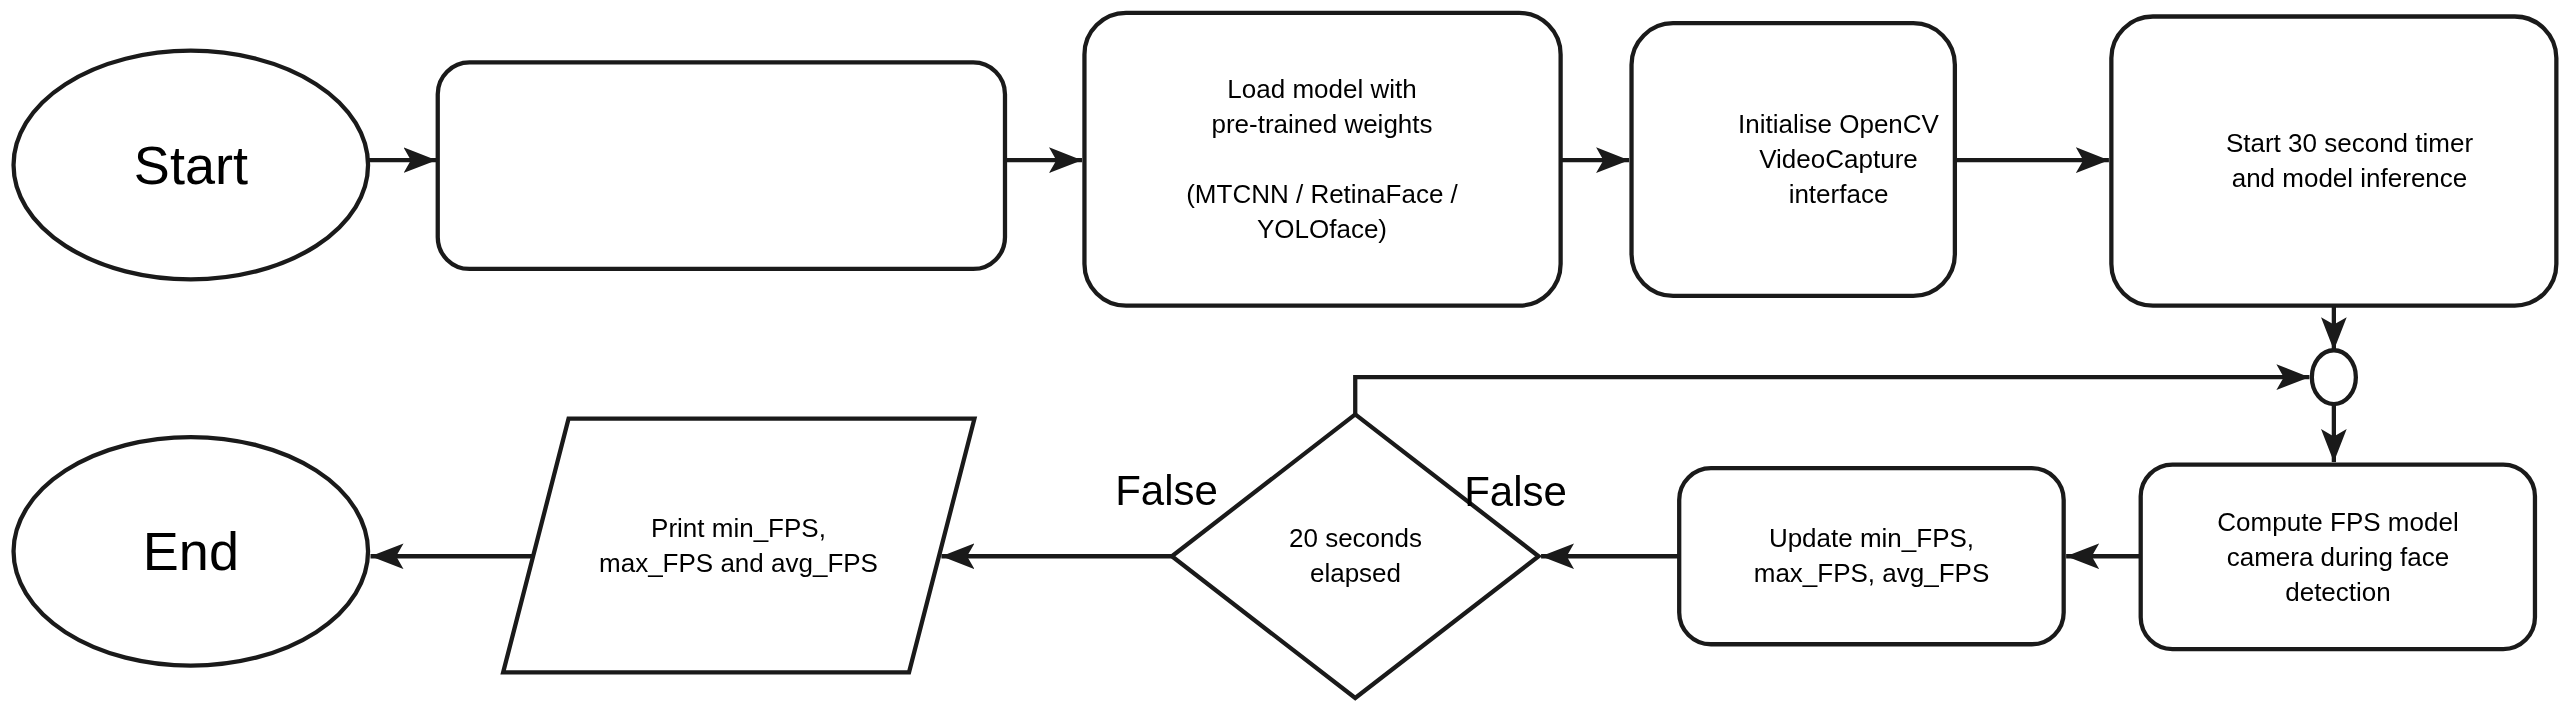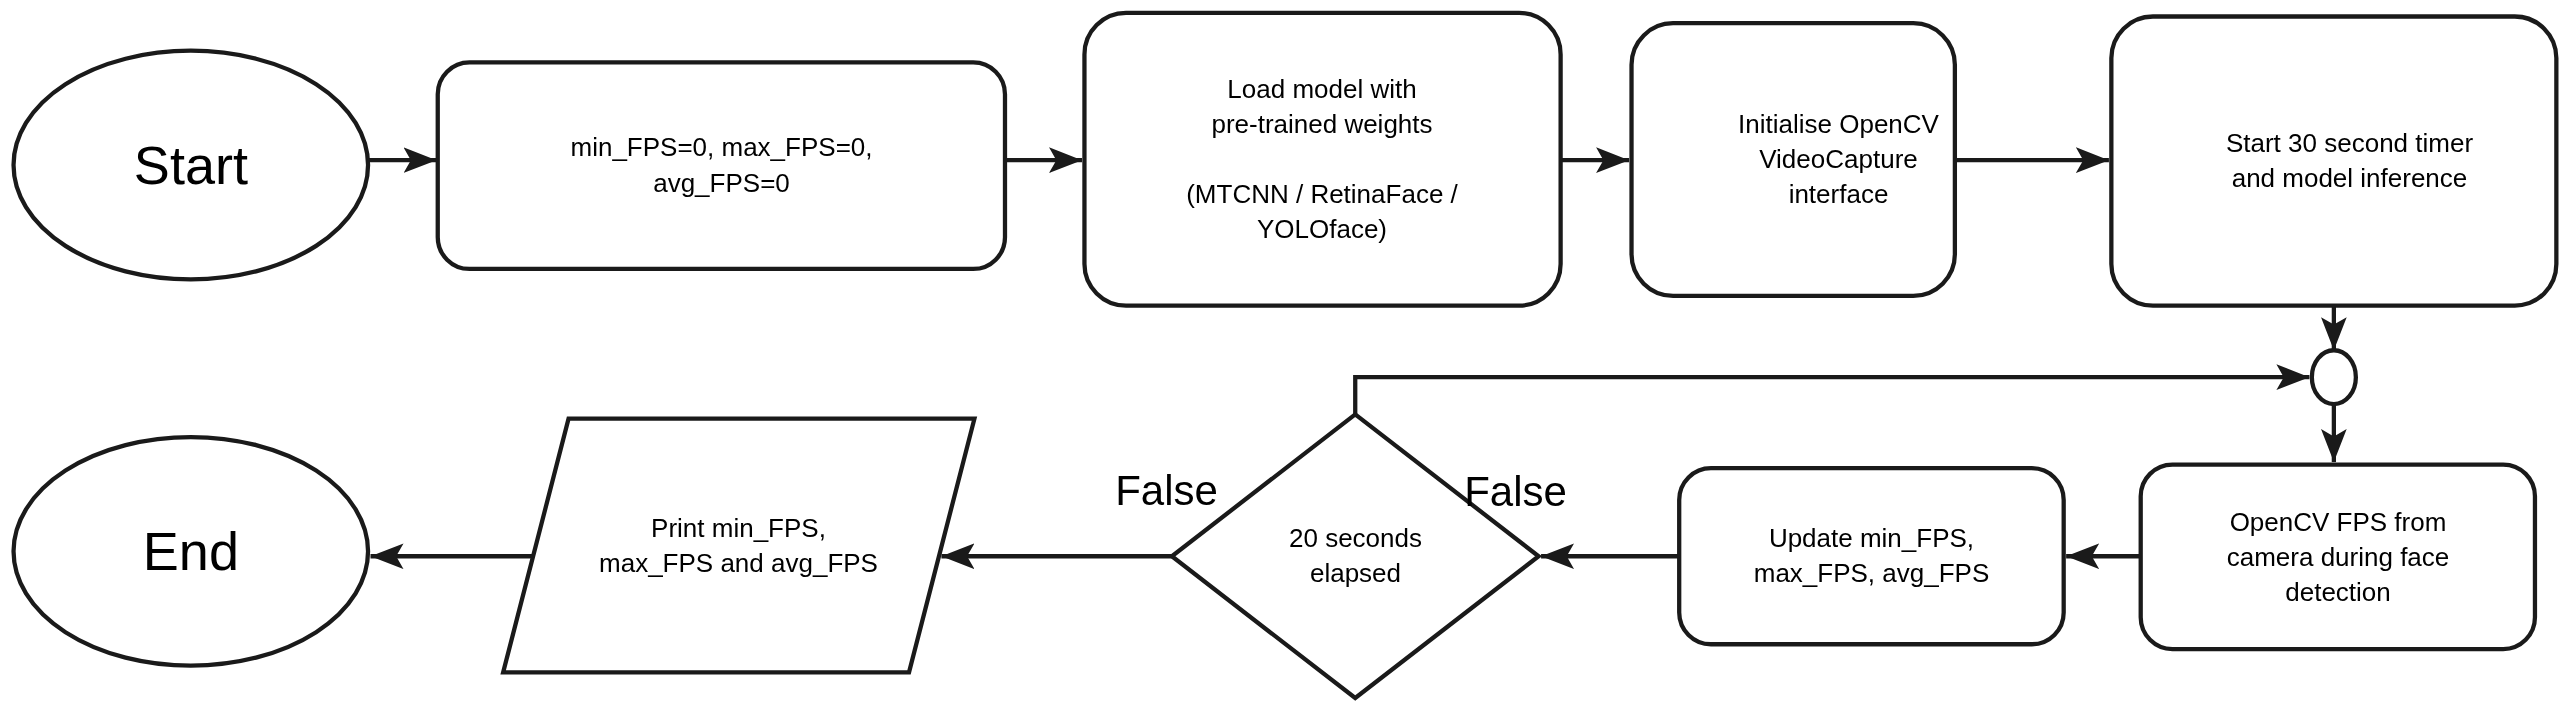--- a/index.html
+++ b/index.html
@@ -88,37 +88,35 @@
       <rect class="shape" x="3502" y="760" width="645" height="302" rx="52" ry="52"></rect>
       <rect class="shape" x="2747" y="766" width="629" height="288" rx="52" ry="52"></rect>
       <polygon class="shape" points="2217,678 2517,910 2217,1142 1917,910"></polygon>
       <polygon class="shape" points="930,685 1594,685 1487,1100 823,1100"></polygon>
       <ellipse class="shape" cx="312" cy="902" rx="290" ry="187"></ellipse>
     </g>
   </svg>
 
   <div class="label terminal" style="left:13.4px; top:51px; width:355px; height:229px;">Start</div>
 
-  <div class="label" style="left:438px; top:62px; width:567px; height:207px;">min_FPS=0, max_FPS=0,
-avg_FPS=0</div>
 
   <div class="label" style="left:1084px; top:13px; width:476px; height:293px;">Load model with
 pre-trained weights
 
 (MTCNN / RetinaFace /
 YOLOface)</div>
 
   <div class="label" style="left:1632px; top:23px; width:323px; height:273px;margin-left:45px;">Initialise OpenCV
 VideoCapture
 interface</div>
 
   <div class="label" style="left:2111px; top:16.5px; width:445px; height:289px;padding-left:16px;">Start 30 second timer
 and model inference</div>
 
-  <div class="label" style="left:2141px; top:465px; width:394px; height:185px;">OpenCV FPS from
+  <div class="label" style="left:2141px; top:465px; width:394px; height:185px;">Compute FPS model
 camera during face
 detection</div>
 
   <div class="label" style="left:1679px; top:468px; width:385px; height:176px;">Update min_FPS,
 max_FPS, avg_FPS</div>
 
   <div class="label" style="left:1172px; top:414px; width:367px; height:284px;">20 seconds
 elapsed</div>
 
   <div class="label terminal" style="left:13.4px; top:437px; width:355px; height:229px;">End</div>

